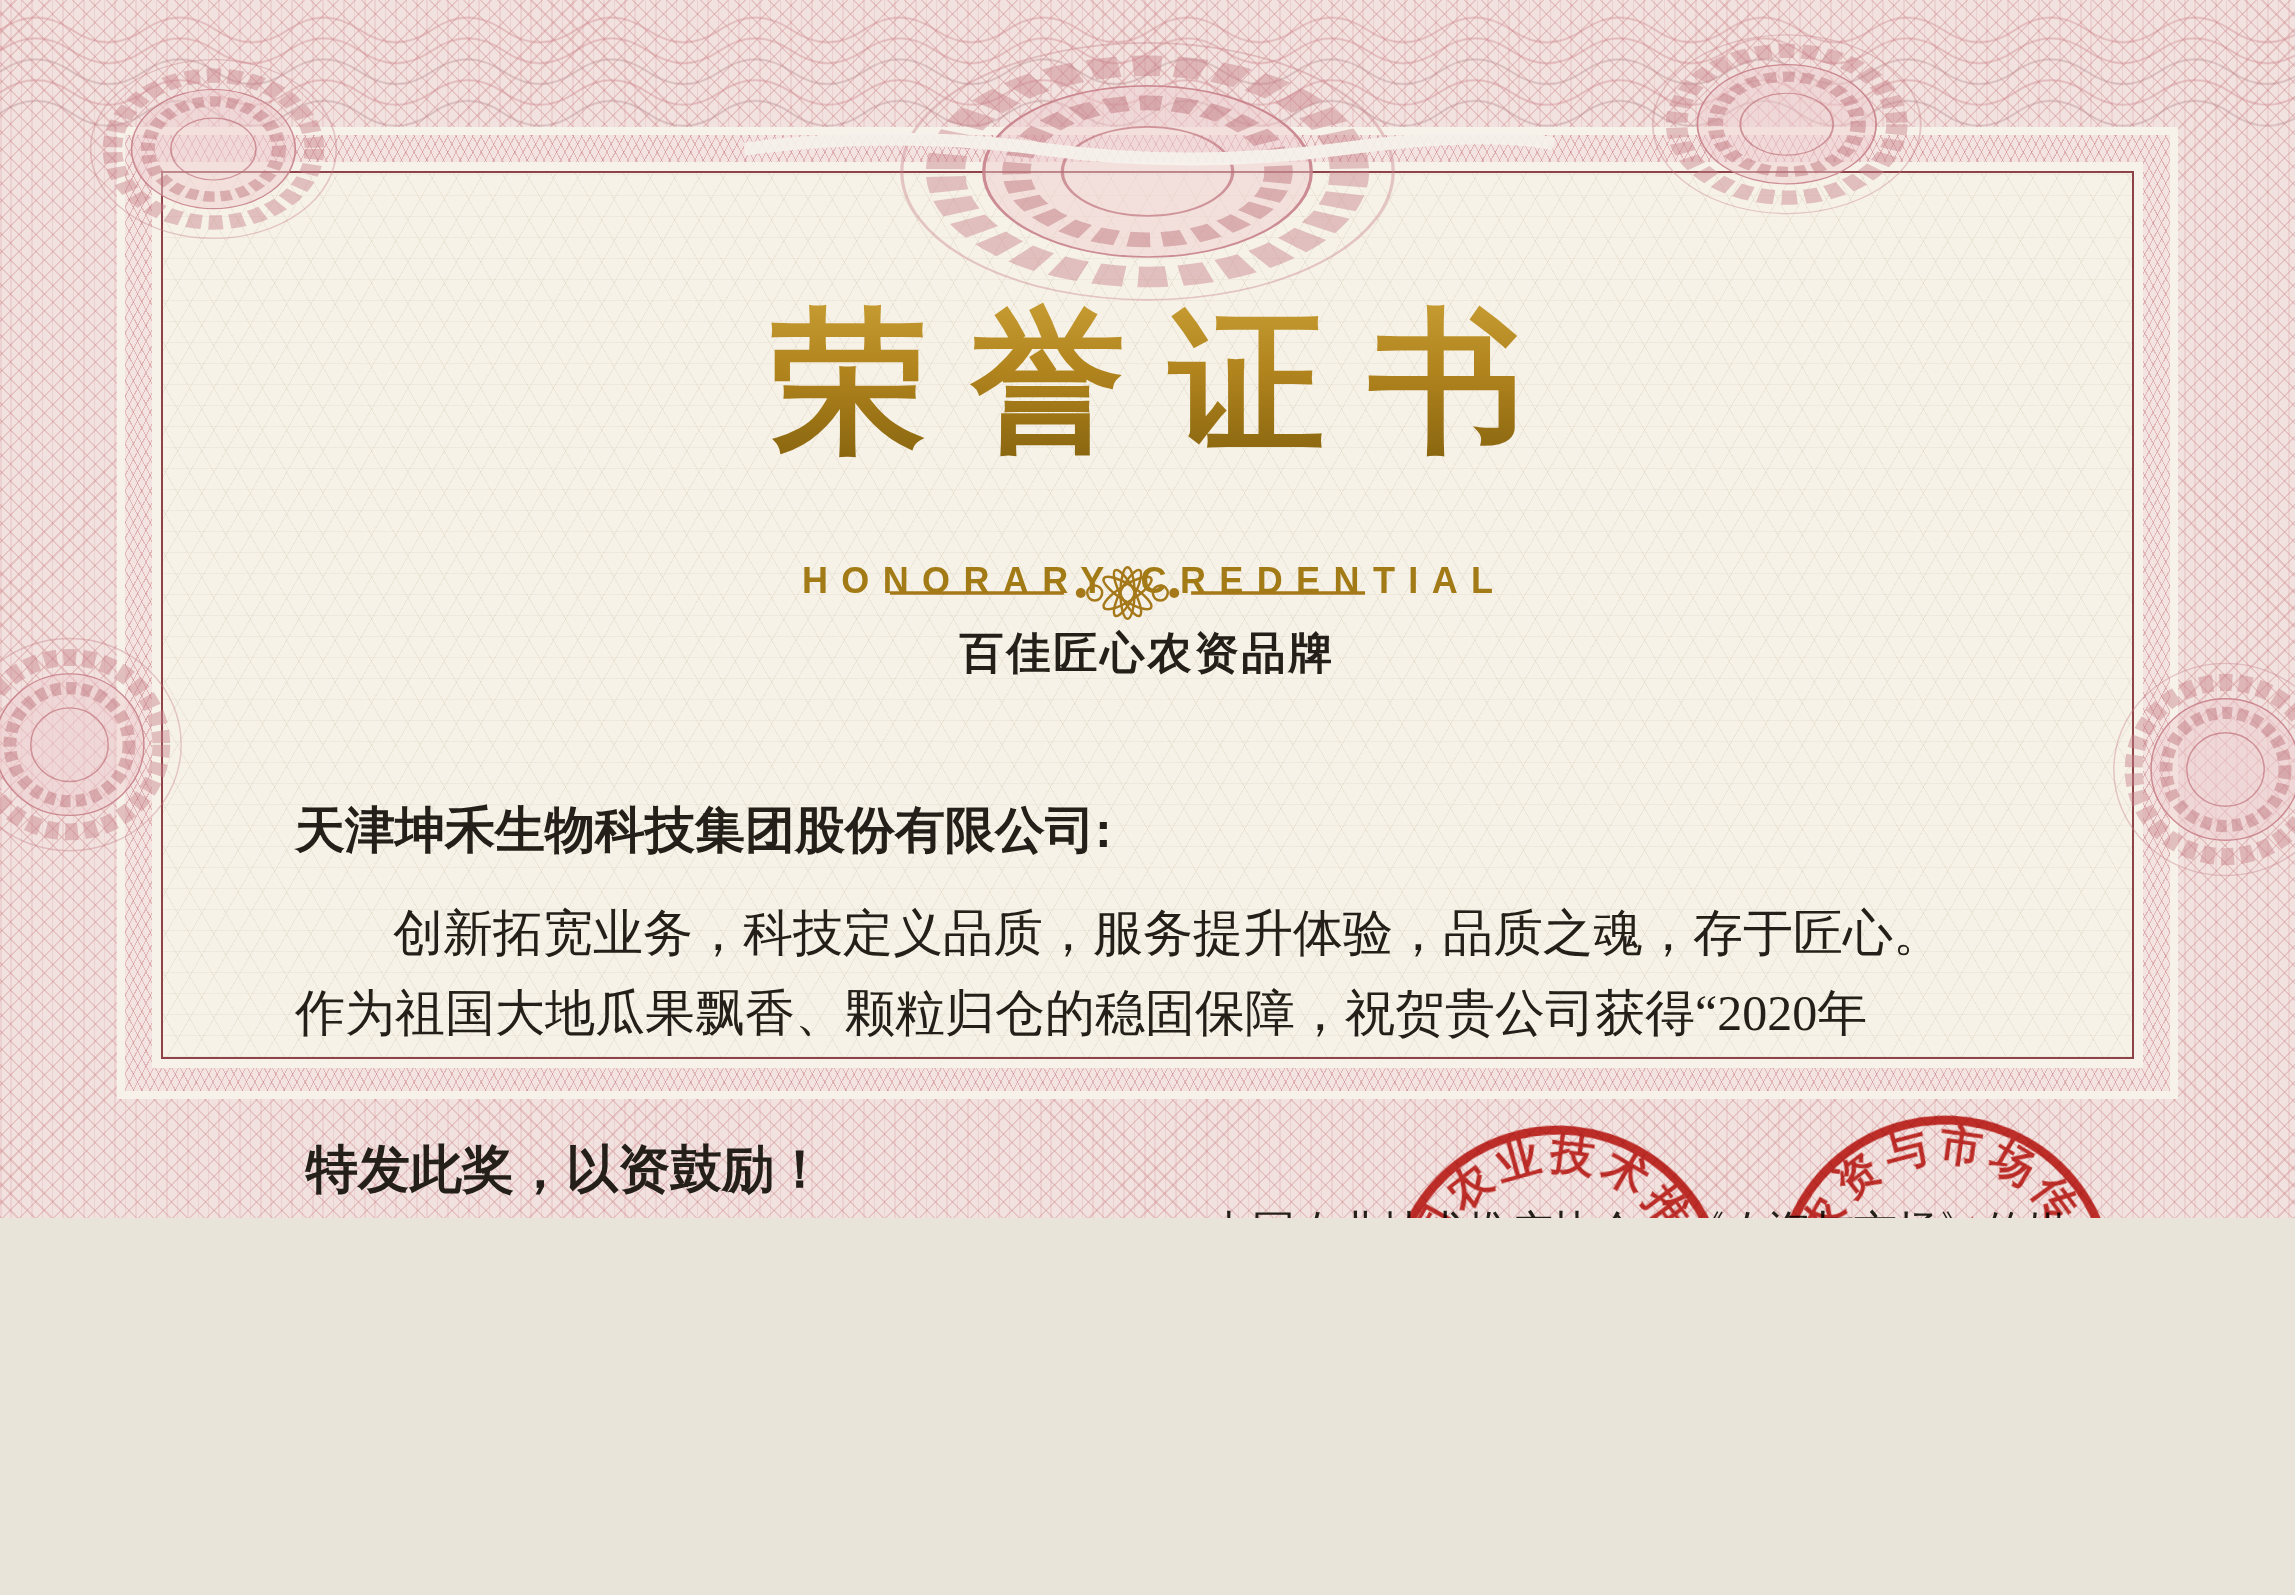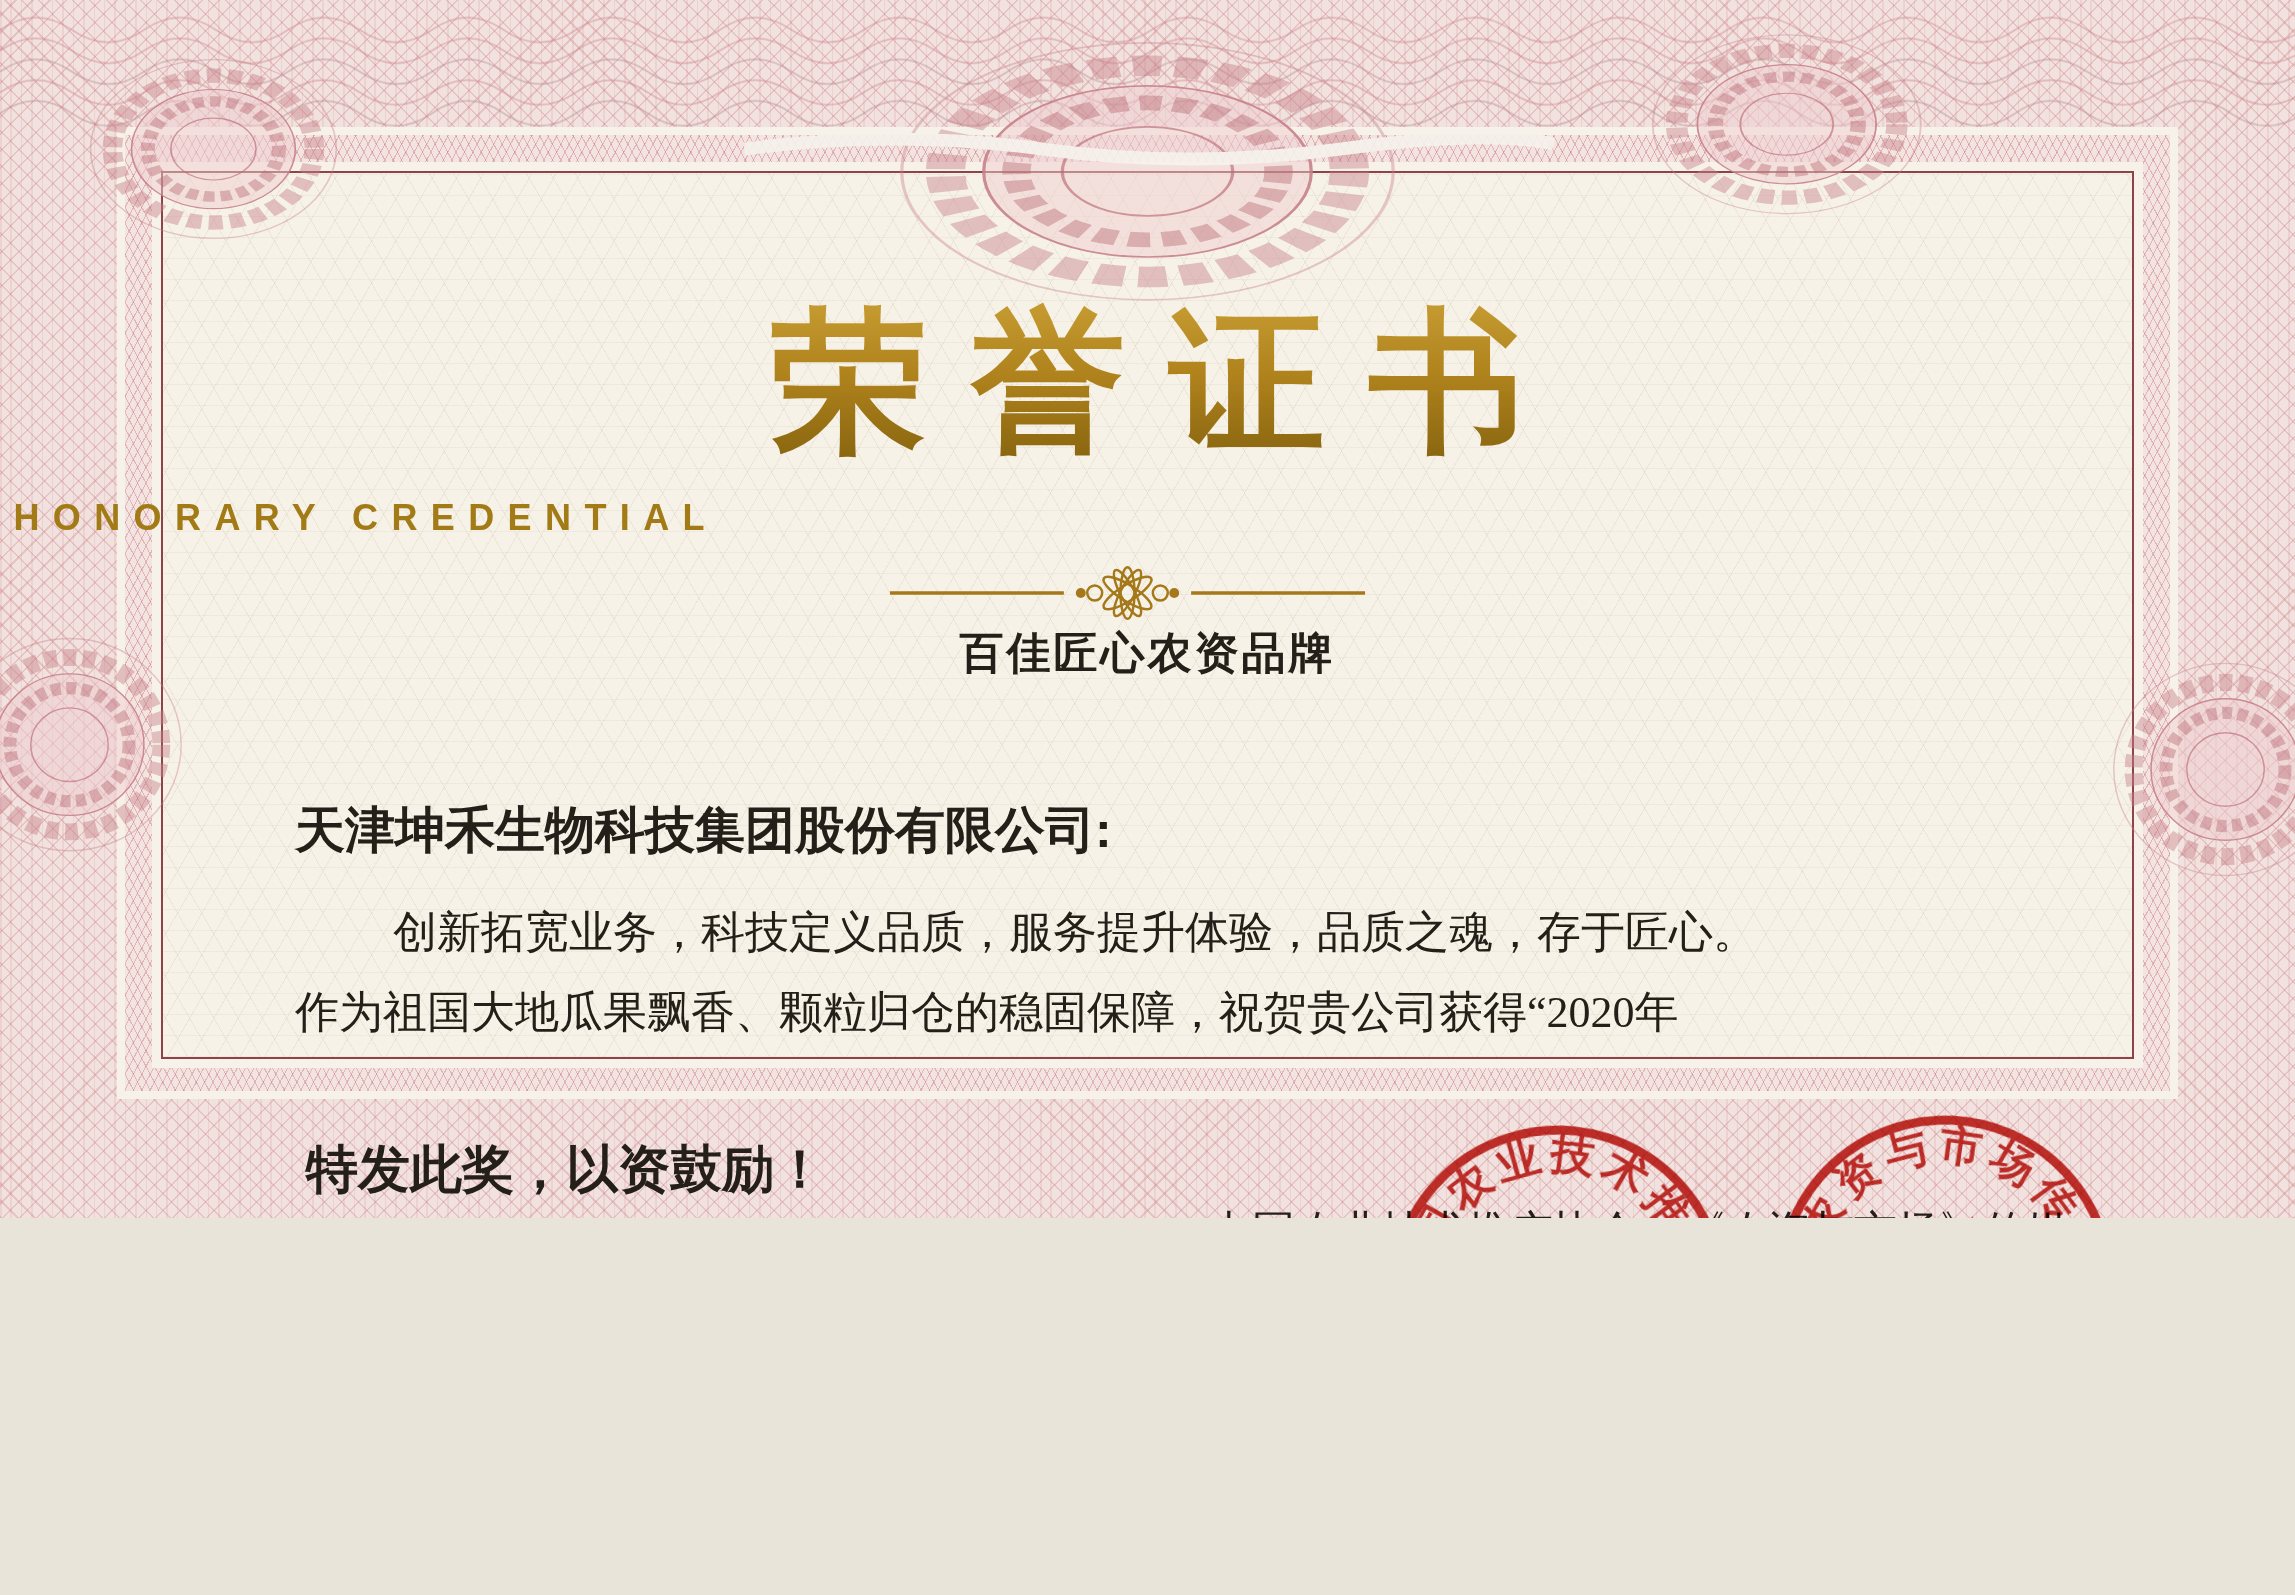--- a/index.html
+++ b/index.html
@@ -44,29 +44,29 @@
   .deco-inner{z-index:4;opacity:.9;}
   
   .txt{position:absolute;color:#242019;z-index:10;}
   .title{
     left:0;right:0;top:279px;text-align:center;
     font-size:155px;font-weight:bold;letter-spacing:44px;padding-left:44px;
     background:linear-gradient(180deg,#cda338 0%,#b0831d 45%,#7c5c0b 100%);
     -webkit-background-clip:text;background-clip:text;color:transparent;
   }
   .subtitle{
-    left:0;right:0;top:497px;
+    left:0;right:0;top:560px;text-align:center;
     font-size:36px;font-weight:bold;letter-spacing:13.4px;padding-left:13.4px;color:#a27b16;
   }
   .divider{position:absolute;left:884px;top:563px;z-index:10;}
   .award{left:0;right:0;top:624px;text-align:center;font-size:44px;letter-spacing:3px;font-weight:600;}
   .recipient{left:295px;top:797px;font-size:50px;font-weight:bold;}
   .body-text{
     left:295px;right:238px;top:893px;
-    font-family:"Liberation Serif","DejaVu Serif",serif;font-size:44px;
+    font-family:"Liberation Serif","DejaVu Serif",serif;font-size:50px;
   }
   .body-text .line{height:80px;line-height:80px;white-space:nowrap;}
   .indent{padding-left:98px;}
   .closing{left:295px;top:1135px;font-size:52px;font-weight:bold;font-family:"Liberation Serif","DejaVu Serif",serif;margin-left:11px;}
   .issuer{right:226px;top:1203px;font-size:43px;font-family:"Liberation Serif","DejaVu Serif",serif;white-space:nowrap;}
   .date{left:1819px;top:1269px;font-size:54px;letter-spacing:1.5px;font-family:"Liberation Serif","DejaVu Serif",serif;}
   
   .stamp{position:absolute;width:348px;height:348px;z-index:12;mix-blend-mode:multiply;opacity:.93;}
   .stamp-left{left:1384px;top:1121px;transform:rotate(-4deg);}
   .stamp-right{left:1771px;top:1111px;transform:rotate(8deg);}

